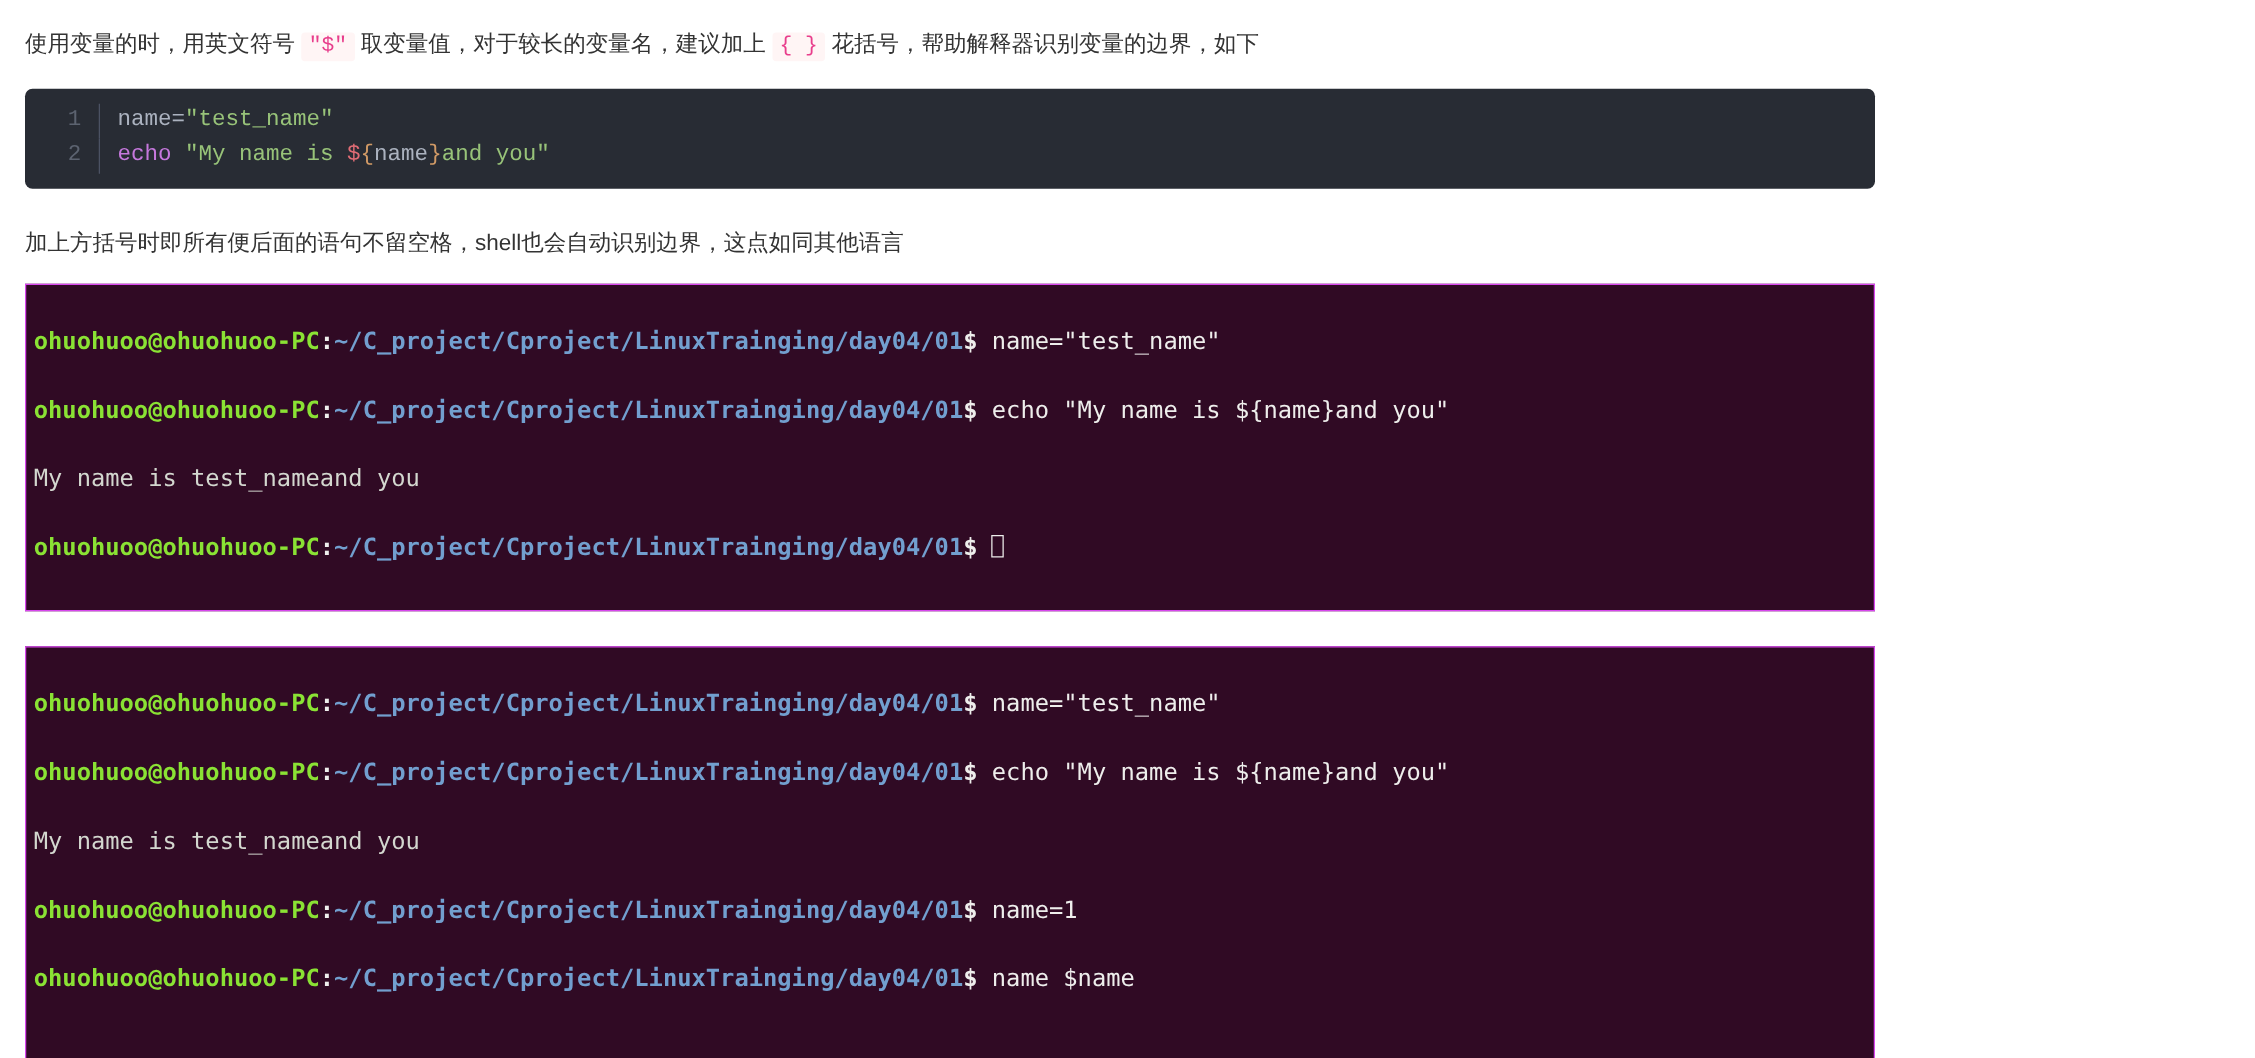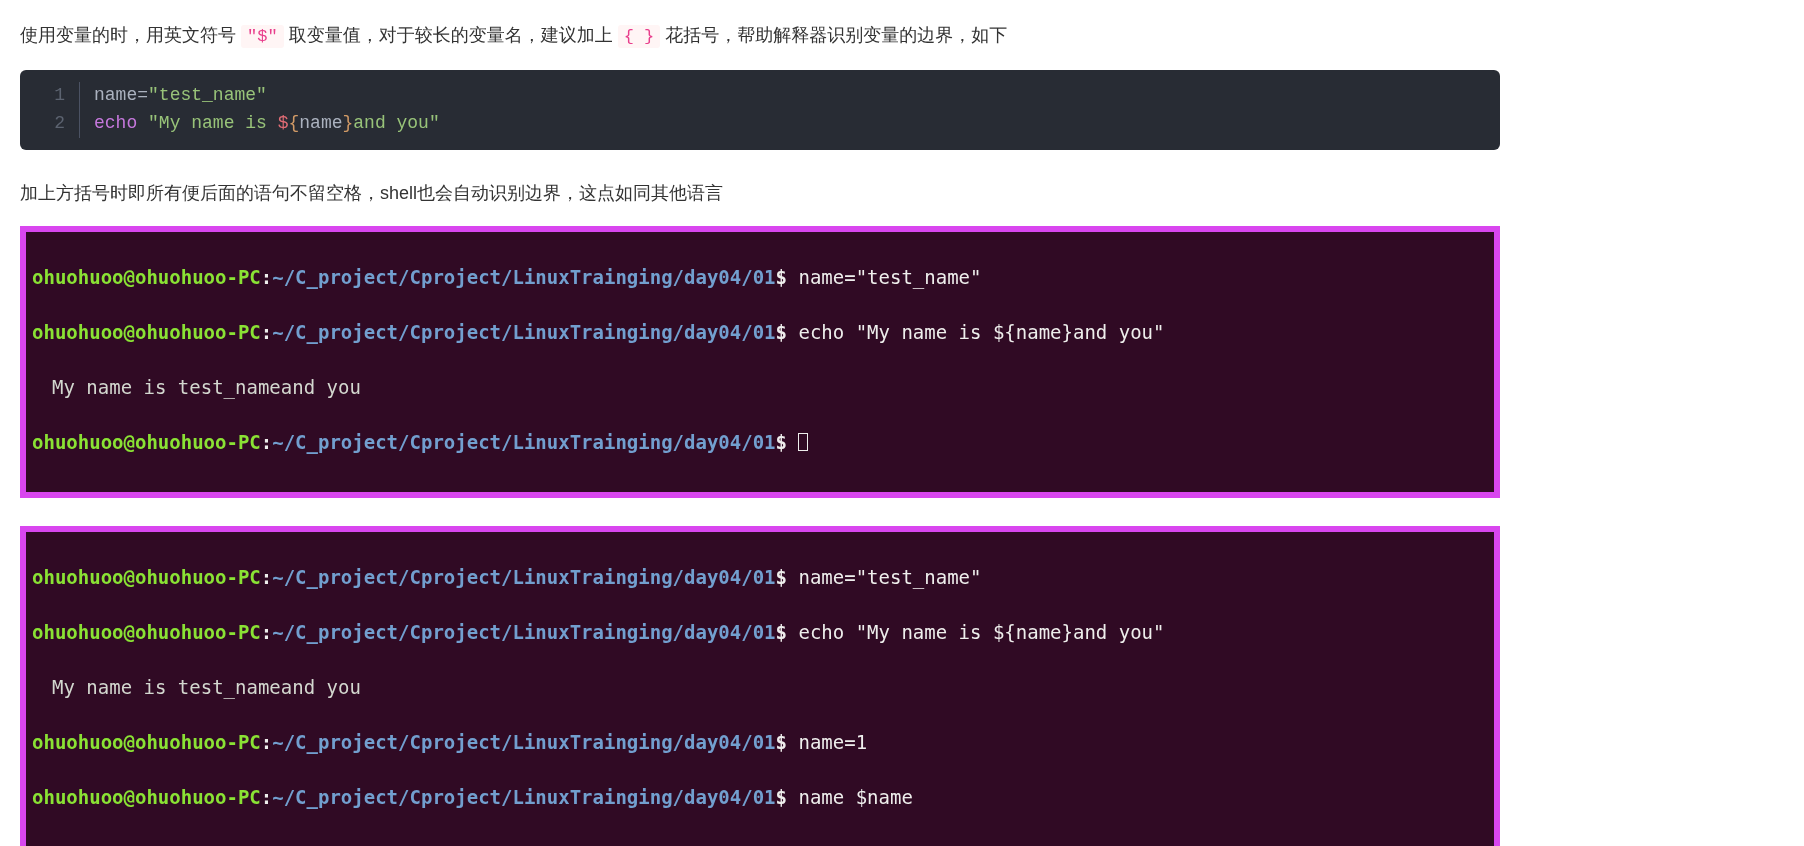--- a/index.html
+++ b/index.html
@@ -52,28 +52,28 @@
   
   .term {
     background: #300a24;
     padding: 4px 6px 8px 6px;
     margin: 0 0 28px 0;
     font-family: "DejaVu Sans Mono", "Consolas", monospace;
     font-size: 19px;
     line-height: 1.45;
     color: #eeeeec;
     white-space: pre;
-    border: 6px solid #d946ef;
+    border: 1px solid #d946ef;
   }
   .t-user { color: #8ae234; font-weight: bold; }
   .t-sep  { color: #eeeeec; font-weight: bold; }
   .t-path { color: #729fcf; font-weight: bold; }
   .t-dollar { color: #eeeeec; font-weight: bold; }
   .t-cmd  { color: #eeeeec; }
-  .t-out  { color: #d3d7cf; margin-left: 20px; }
+  .t-out  { color: #d3d7cf; }
   .cursor-box {
     display: inline-block;
     width: 10px; height: 18px;
     border: 1px solid #eeeeec;
     vertical-align: -2px;
   }
 </style>
 </head>
 <body>
 <div class="container">

